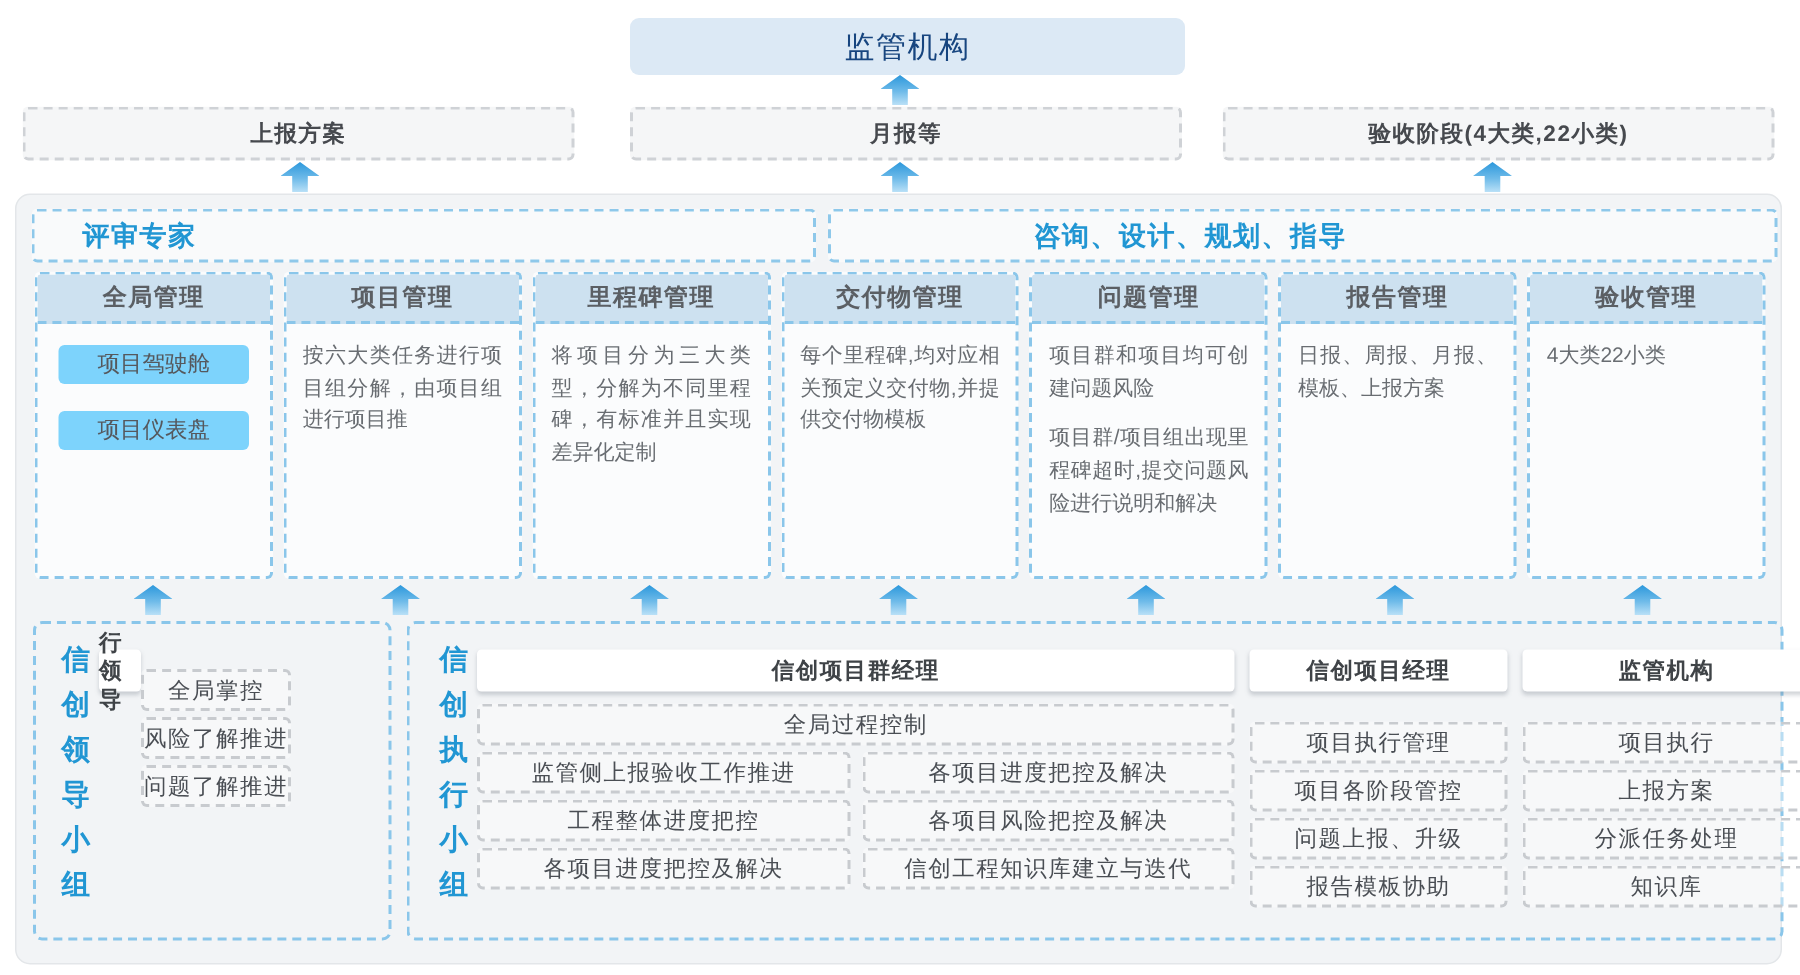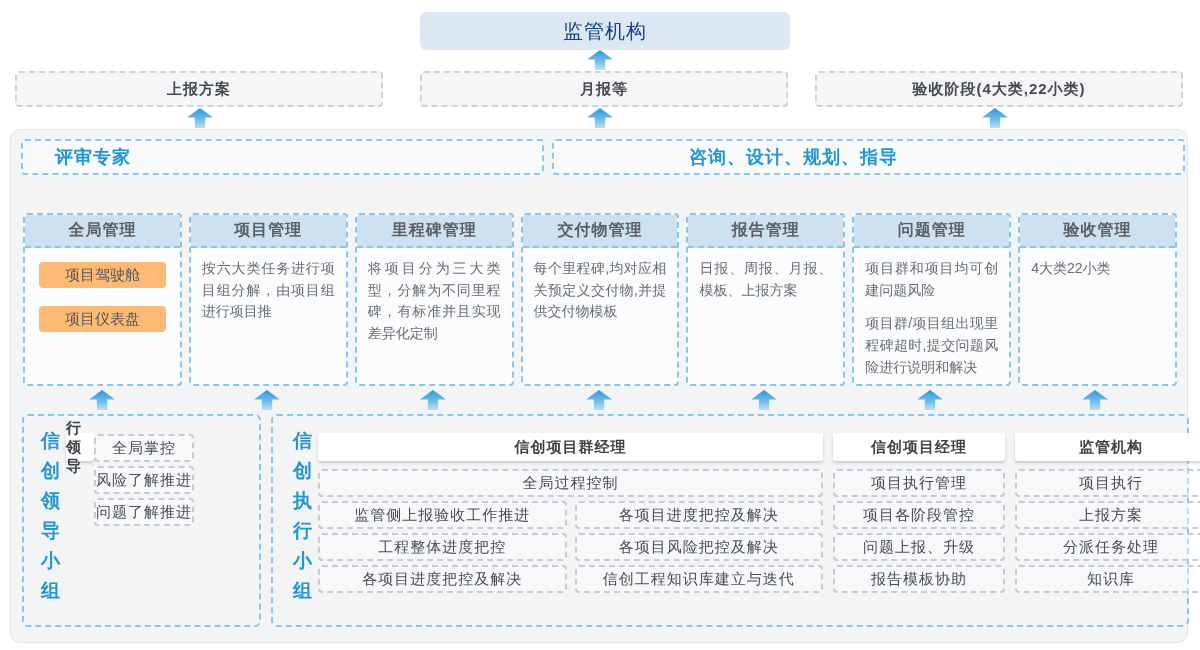--- a/index.html
+++ b/index.html
@@ -46,52 +46,52 @@
     background:rgba(255,255,255,.55); display:flex; align-items:center;
     font-size:18px; font-weight:bold; color:#2196d3; letter-spacing:1px;
   }
   .experts { left:10px; width:523px; padding-left:32px; }
   .consult { left:541px; width:633px; padding-left:135px; }
 
   
   .cols { position:absolute; left:12px; top:51px; width:1154px; height:205px; display:flex; gap:7px; }
   .col {
     flex:1; border:2px dashed #8ac6ea; border-radius:4px; background:#fbfcfd;
-    display:flex; flex-direction:column; overflow:hidden; box-sizing:border-box;margin-top:32px;
+    display:flex; flex-direction:column; overflow:hidden; box-sizing:border-box;
   }
   .col-header {
     height:31px; flex:0 0 31px; background:#cde1f0; border-bottom:2px dashed #8ac6ea;
     display:flex; align-items:center; justify-content:center;
     font-size:16px; font-weight:bold; color:#5b5f64; letter-spacing:1px;
   }
   .col-body { padding:10px 11px 6px; font-size:14px; color:#696d72; line-height:1.55; text-align:justify; }
   .col-body p { margin:0 0 12px; }
   .chip {
-    height:26px; margin:4px 3px 18px; background:#fdba74; border-radius:4px;
+    height:26px; margin:4px 3px 18px; background:#7dd3fc; border-radius:4px;
     display:flex; align-items:center; justify-content:center; font-size:15px; color:#55585d;
   }
 
   
   .group {
     top:284px; height:213px; border:2px dashed #8ac6ea; border-radius:6px;
     padding:10px 12px; display:flex; flex-direction:row;
   }
   .leader { left:11px; width:239px; }
   .exec   { left:260px; width:918px; padding:10px 15px; }
   .group-title {
     text-align:center; font-size:19px; font-weight:bold; color:#2196d3;
     height:30px; line-height:30px; letter-spacing:1px; flex:0 0 30px;
   }
   .role {
     height:28px; flex:0 0 28px; margin-top:7px; background:#ffffff; border-radius:3px;
     box-shadow:0 2px 3px rgba(120,130,140,.35);
     display:flex; align-items:center; justify-content:center;
     font-size:15px; font-weight:bold; color:#3f4347; letter-spacing:1px;
   }
-  .items { display:flex; flex-direction:column; gap:4px; margin-top:8px; }
+  .items { display:flex; flex-direction:column; gap:4px; margin-top:20px; }
   .item {
     height:28px; box-sizing:border-box; border:2px dashed #c8cbcf; border-radius:4px;
     background:rgba(255,255,255,.4);
     display:flex; align-items:center; justify-content:center;
     font-size:15px; color:#4a4e54; letter-spacing:1px;
   }
   .sections { display:flex; gap:10px; margin-top:0; }
   .sec { display:flex; flex-direction:column; }
   .sec1 { width:505px; }
   .sec2 { width:172px; }
@@ -148,31 +148,31 @@
     </div>
 
     <div class="col">
       <div class="col-header">交付物管理</div>
       <div class="col-body">
         <p>每个里程碑,均对应相关预定义交付物,并提供交付物模板</p>
       </div>
     </div>
 
     <div class="col">
-      <div class="col-header">报告管理</div>
-      <div class="col-body">
-        <p>日报、周报、月报、模板、上报方案</p>
-      </div>
-    </div>
-
-    <div class="col">
       <div class="col-header">问题管理</div>
       <div class="col-body">
         <p>项目群和项目均可创建问题风险</p>
         <p>项目群/项目组出现里程碑超时,提交问题风险进行说明和解决</p>
+      </div>
+    </div>
+
+    <div class="col">
+      <div class="col-header">报告管理</div>
+      <div class="col-body">
+        <p>日报、周报、月报、模板、上报方案</p>
       </div>
     </div>
 
     <div class="col">
       <div class="col-header">验收管理</div>
       <div class="col-body">
         <p>4大类22小类</p>
       </div>
     </div>
 

